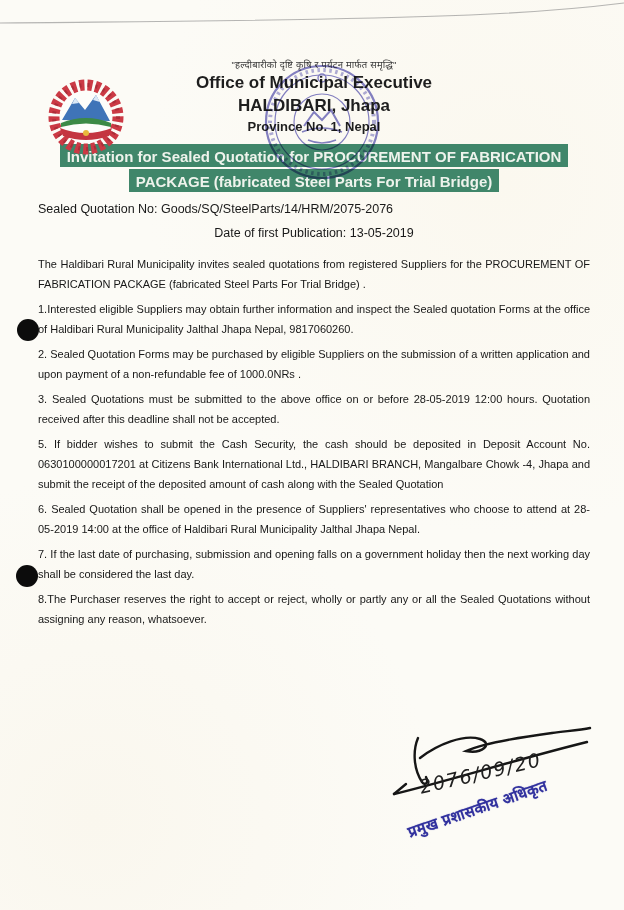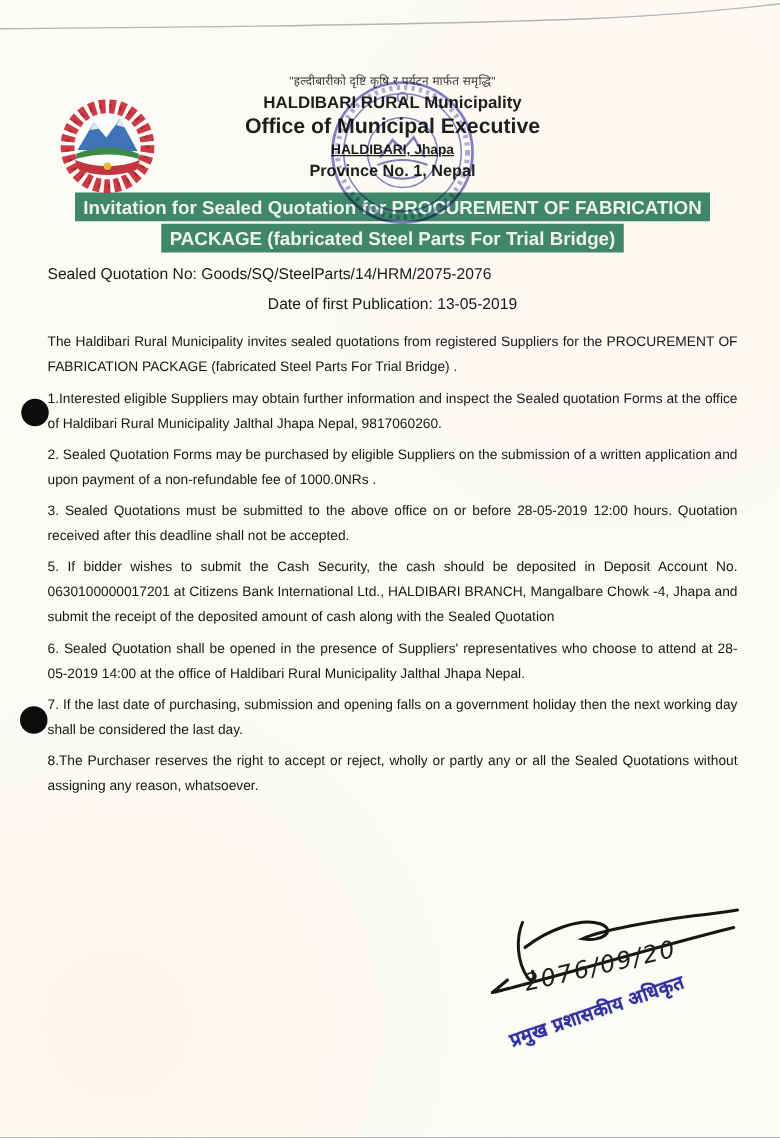--- a/index.html
+++ b/index.html
@@ -13,21 +13,21 @@
     font-family:"Liberation Sans", sans-serif;
     color:#1e1e1e;
     overflow:hidden;
   }
   .scanline{position:absolute;top:0;left:0;}
   .content{position:absolute;top:0;left:0;right:0;padding:58px 34px 0 38px;}
   .header{text-align:center;position:relative;}
   .motto{font-size:9.5px;color:#3b3b3b;letter-spacing:.2px;}
   .org1{font-size:13.5px;font-weight:bold;margin-top:3px;}
   .org2{font-size:17px;font-weight:bold;margin-top:2px;}
-  .org3{font-size:11px;font-weight:bold;margin-top:3px;text-decoration:underline;}
+  .org3{font-size:17px;font-weight:bold;margin-top:3px;}
   .org4{font-size:13px;font-weight:bold;margin-top:3px;}
   .logo{position:absolute;left:6px;top:18px;}
   .stamp{position:absolute;left:208px;top:2px;mix-blend-mode:multiply;opacity:.85;}
   .banner{margin-top:10px;text-align:center;line-height:25px;}
   .banner span{
     background:#40866a;color:#eef3ec;font-weight:bold;font-size:15px;
     padding:4px 7px 2px;box-decoration-break:clone;
   }
   .meta1{margin-top:8px;text-align:left;font-size:12.5px;color:#191919;}
   .meta2{margin-top:10px;text-align:center;font-size:12.5px;color:#191919;}
@@ -87,21 +87,20 @@
           <circle cx="76" cy="62" r="28" stroke-width="1.2"></circle>
           <circle cx="76" cy="62" r="52" stroke-width="4" stroke-dasharray="2.5 3.5" opacity=".65"></circle>
           <path d="M58,66 L68,52 L76,60 L85,50 L94,66" stroke-width="2"></path>
           <path d="M56,72 Q76,64 96,72" stroke-width="1.6"></path>
           <path d="M62,80 Q76,86 90,80" stroke-width="1.6"></path>
           <circle cx="76" cy="18" r="4" stroke-width="1.4"></circle>
         </g>
       </svg>
 
       <div class="motto">"हल्दीबारीको दृष्टि कृषि र पर्यटन मार्फत समृद्धि"</div>
-      <div class="org1">HALDIBARI RURAL Municipality</div>
       <div class="org2">Office of Municipal Executive</div>
       <div class="org3">HALDIBARI, Jhapa</div>
       <div class="org4">Province No. 1, Nepal</div>
     </div>
 
     <div class="banner">
       <div><span>Invitation for Sealed Quotation for PROCUREMENT OF FABRICATION</span></div>
       <div><span>PACKAGE (fabricated Steel Parts For Trial Bridge)</span></div>
     </div>
 

